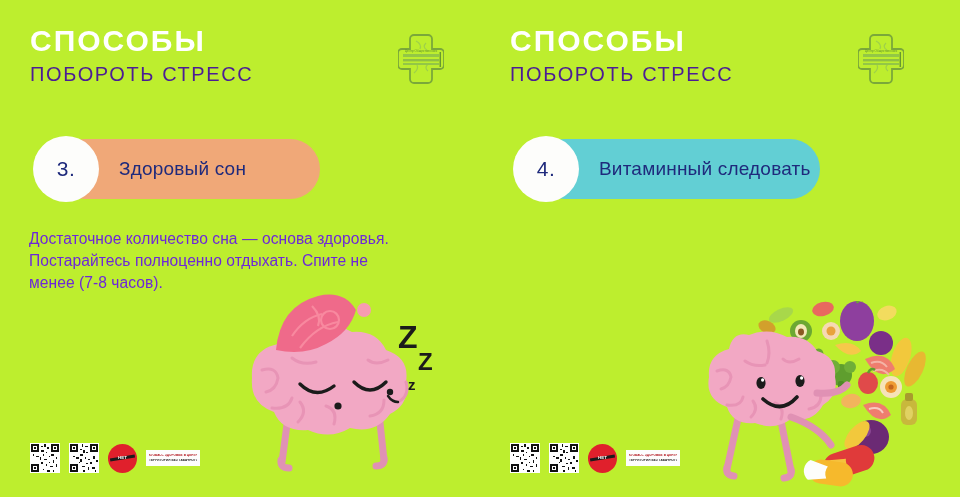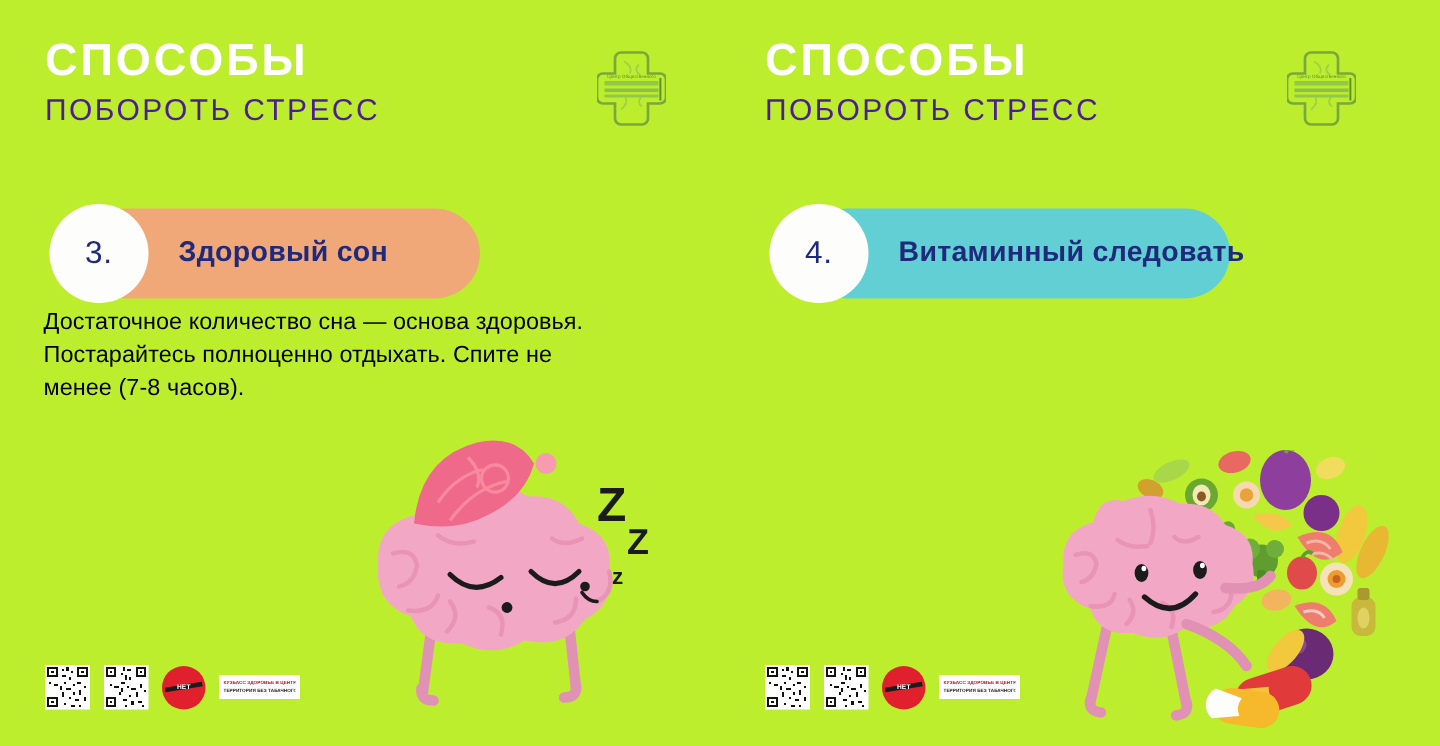--- a/index.html
+++ b/index.html
@@ -35,28 +35,28 @@
     border-radius:30px;display:flex;align-items:center;
   }
   .p1 .pill{width:265px;background:#f0a878;}
   .p2 .pill{width:285px;background:#62cfd4;}
   .num-circle{
     position:absolute;left:-22px;top:-3px;width:66px;height:66px;border-radius:50%;
     background:#fdfdfb;display:flex;align-items:center;justify-content:center;
     color:#1f2a7c;font-size:21px;font-weight:500;letter-spacing:.5px;
   }
   .pill-label{
-    margin-left:64px;color:#1f2a7c;font-size:19px;font-weight:700;letter-spacing:.2px;
+    margin-left:64px;color:#1f2a7c;font-size:19px;font-weight:400;letter-spacing:.2px;
     white-space:nowrap;
   }
 
   
   .body-text{
-    position:absolute;left:29px;top:204px;width:430px;
-    color:#000000;font-size:15.6px;line-height:1.42;letter-spacing:.05px;
+    position:absolute;left:29px;top:228px;width:430px;
+    color:#6d28d9;font-size:15.6px;line-height:1.42;letter-spacing:.05px;
     white-space:pre-line;
   }
   .p2 .body-text{width:420px;}
 
   
   .footer{position:absolute;bottom:24px;left:30px;display:flex;align-items:center;gap:9px;}
   .qr{width:30px;height:30px;display:block;}
   .red-badge{
     width:29px;height:29px;border-radius:50%;background:#e0202c;
     position:relative;display:flex;align-items:center;justify-content:center;

